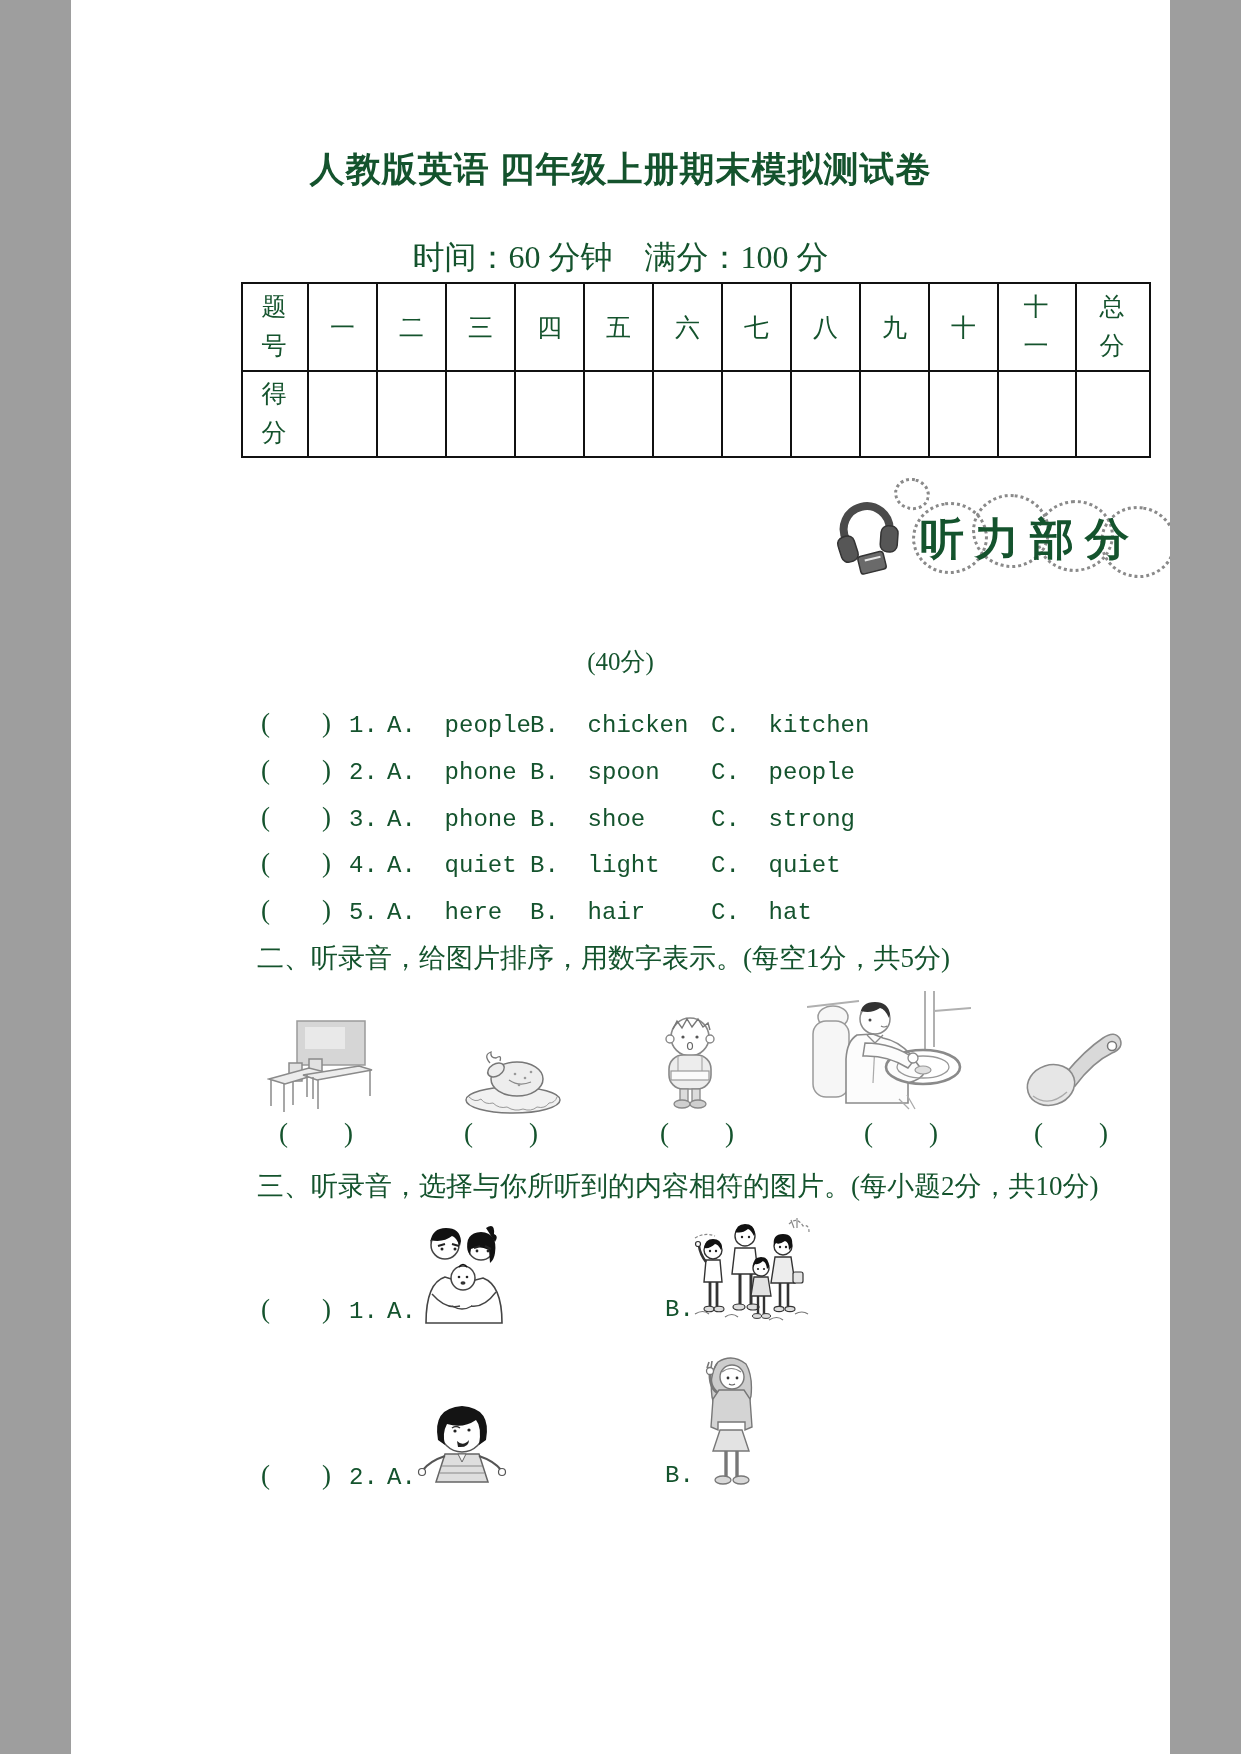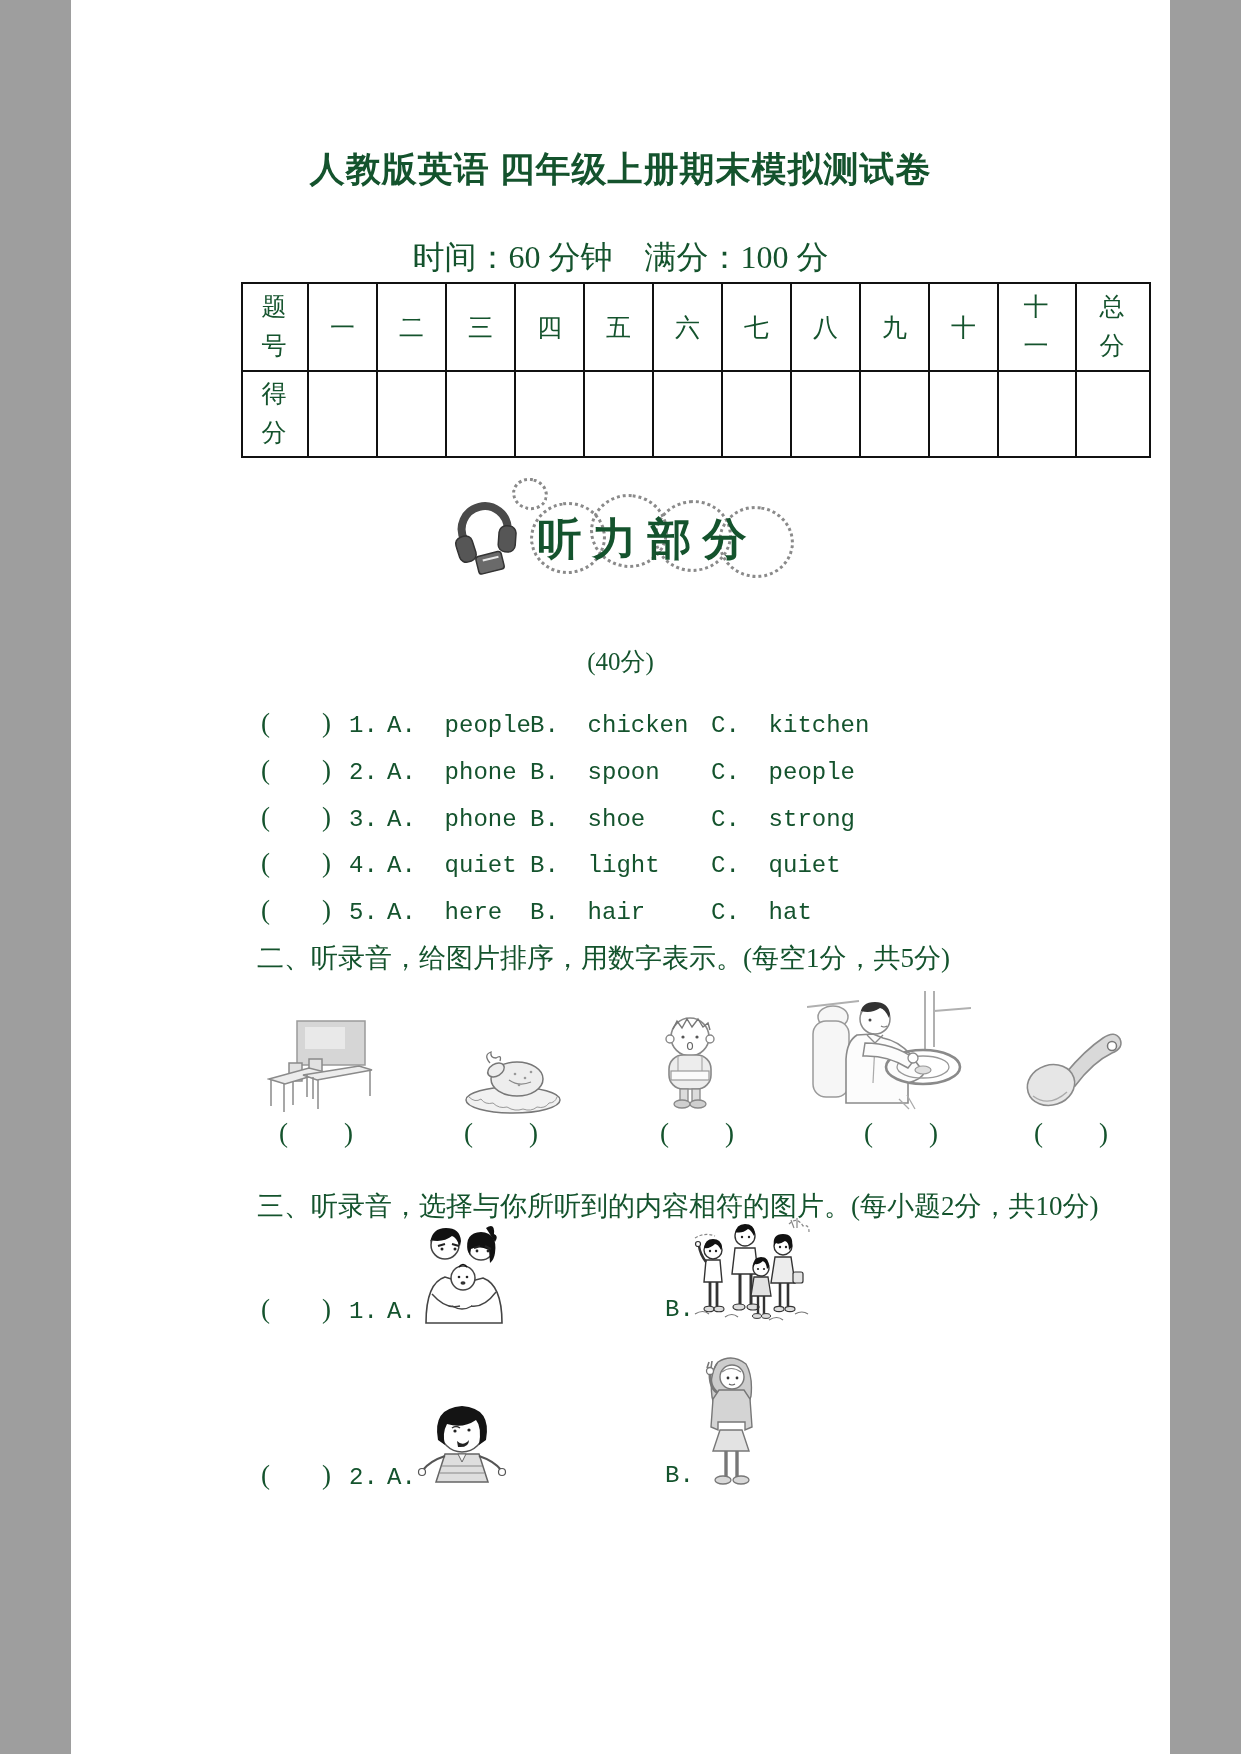--- a/index.html
+++ b/index.html
@@ -11,21 +11,21 @@
          font-size:35px;font-weight:bold;letter-spacing:1px;}
   .subtitle{position:absolute;top:236px;left:0;width:100%;text-align:center;font-size:32px;}
 
   table.score{position:absolute;top:282px;left:170px;border-collapse:collapse;table-layout:fixed;}
   table.score td{border:2px solid #111;text-align:center;vertical-align:middle;
                  font-size:25px;padding:0;}
   table.score tr.r1 td{height:86px;}
   table.score tr.r2 td{height:84px;}
   .stack{display:inline-block;width:27px;line-height:1.55;word-break:break-all;text-align:left;}
 
-  .banner{position:absolute;top:486px;left:0;width:100%;display:flex;justify-content:center;}
+  .banner{position:absolute;top:486px;left:0;width:100%;display:flex;justify-content:flex-end;}
   .banner-inner{position:relative;display:flex;align-items:center;}
   .hp{margin-right:10px;transform:rotate(-6deg);}
   .cloudbox{position:relative;height:96px;width:260px;}
   .cloud{position:absolute;border:3px dotted #8a8a8a;border-radius:50%;}
   .cl0{left:-16px;top:-8px;width:30px;height:26px;transform:rotate(15deg);}
   .cl1{left:2px;top:16px;width:70px;height:66px;transform:rotate(-8deg);}
   .cl2{left:62px;top:8px;width:72px;height:68px;transform:rotate(6deg);}
   .cl3{left:126px;top:14px;width:72px;height:66px;transform:rotate(-5deg);}
   .cl4{left:190px;top:20px;width:70px;height:66px;transform:rotate(9deg);}
   .banner-text{position:absolute;left:10px;top:24px;width:250px;font-size:44px;font-weight:bold;
@@ -283,21 +283,21 @@
   </div>
   <div class="pair" style="left:793px;top:1118px;">
     <span>(</span>
       <span>)</span>
   </div>
   <div class="pair" style="left:963px;top:1118px;">
     <span>(</span>
       <span>)</span>
   </div>
 
-  <div class="shead" style="top:1168px;margin-top:20px;">三、听录音，选择与你所听到的内容相符的图片。(每小题2分，共10分)</div>
+  <div class="shead" style="top:1168px;">三、听录音，选择与你所听到的内容相符的图片。(每小题2分，共10分)</div>
 
   <div class="qrow" style="top:1294px;">
     <span class="paren">
         <i>(</i>
         <i>)</i>
       </span>
     <span class="mono qnum">1.</span>
     <span class="mono">A.</span>
   </div>
   <div class="art" style="left:345px;top:1222px;">

